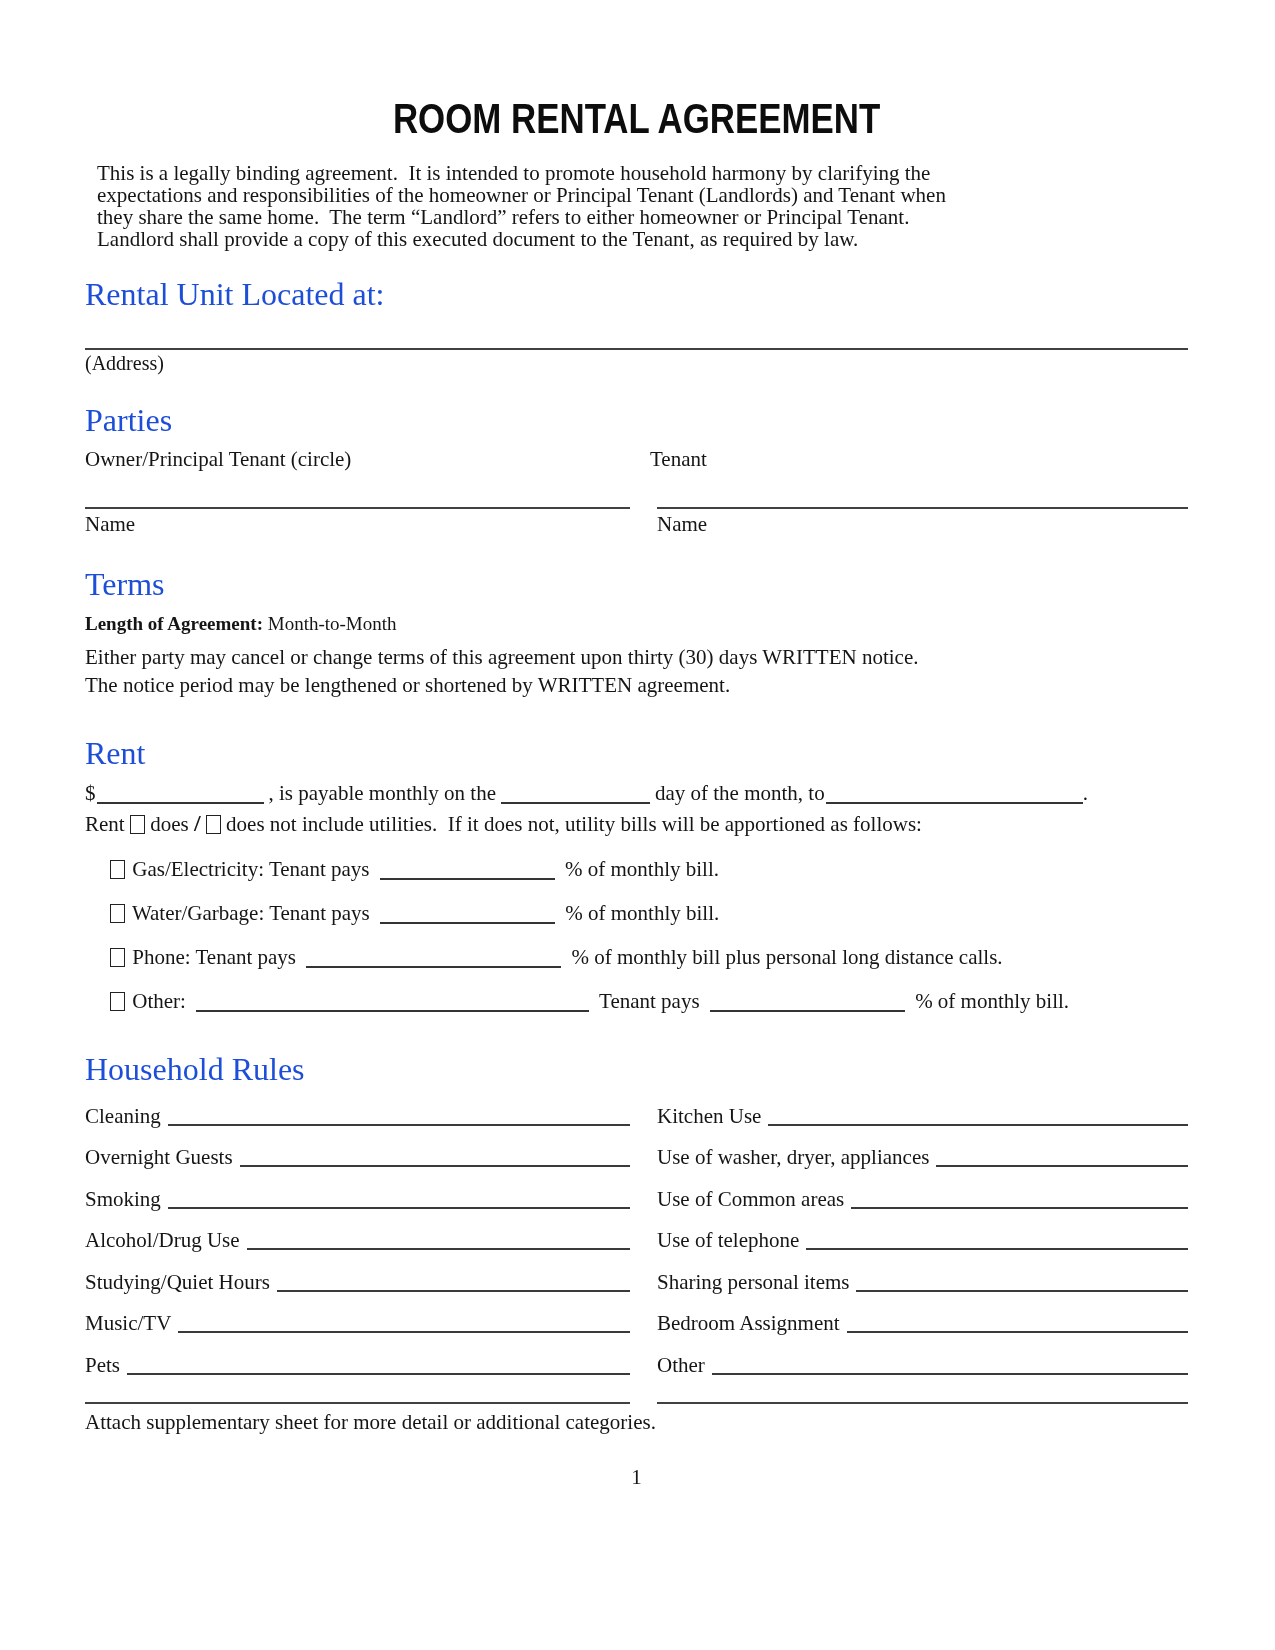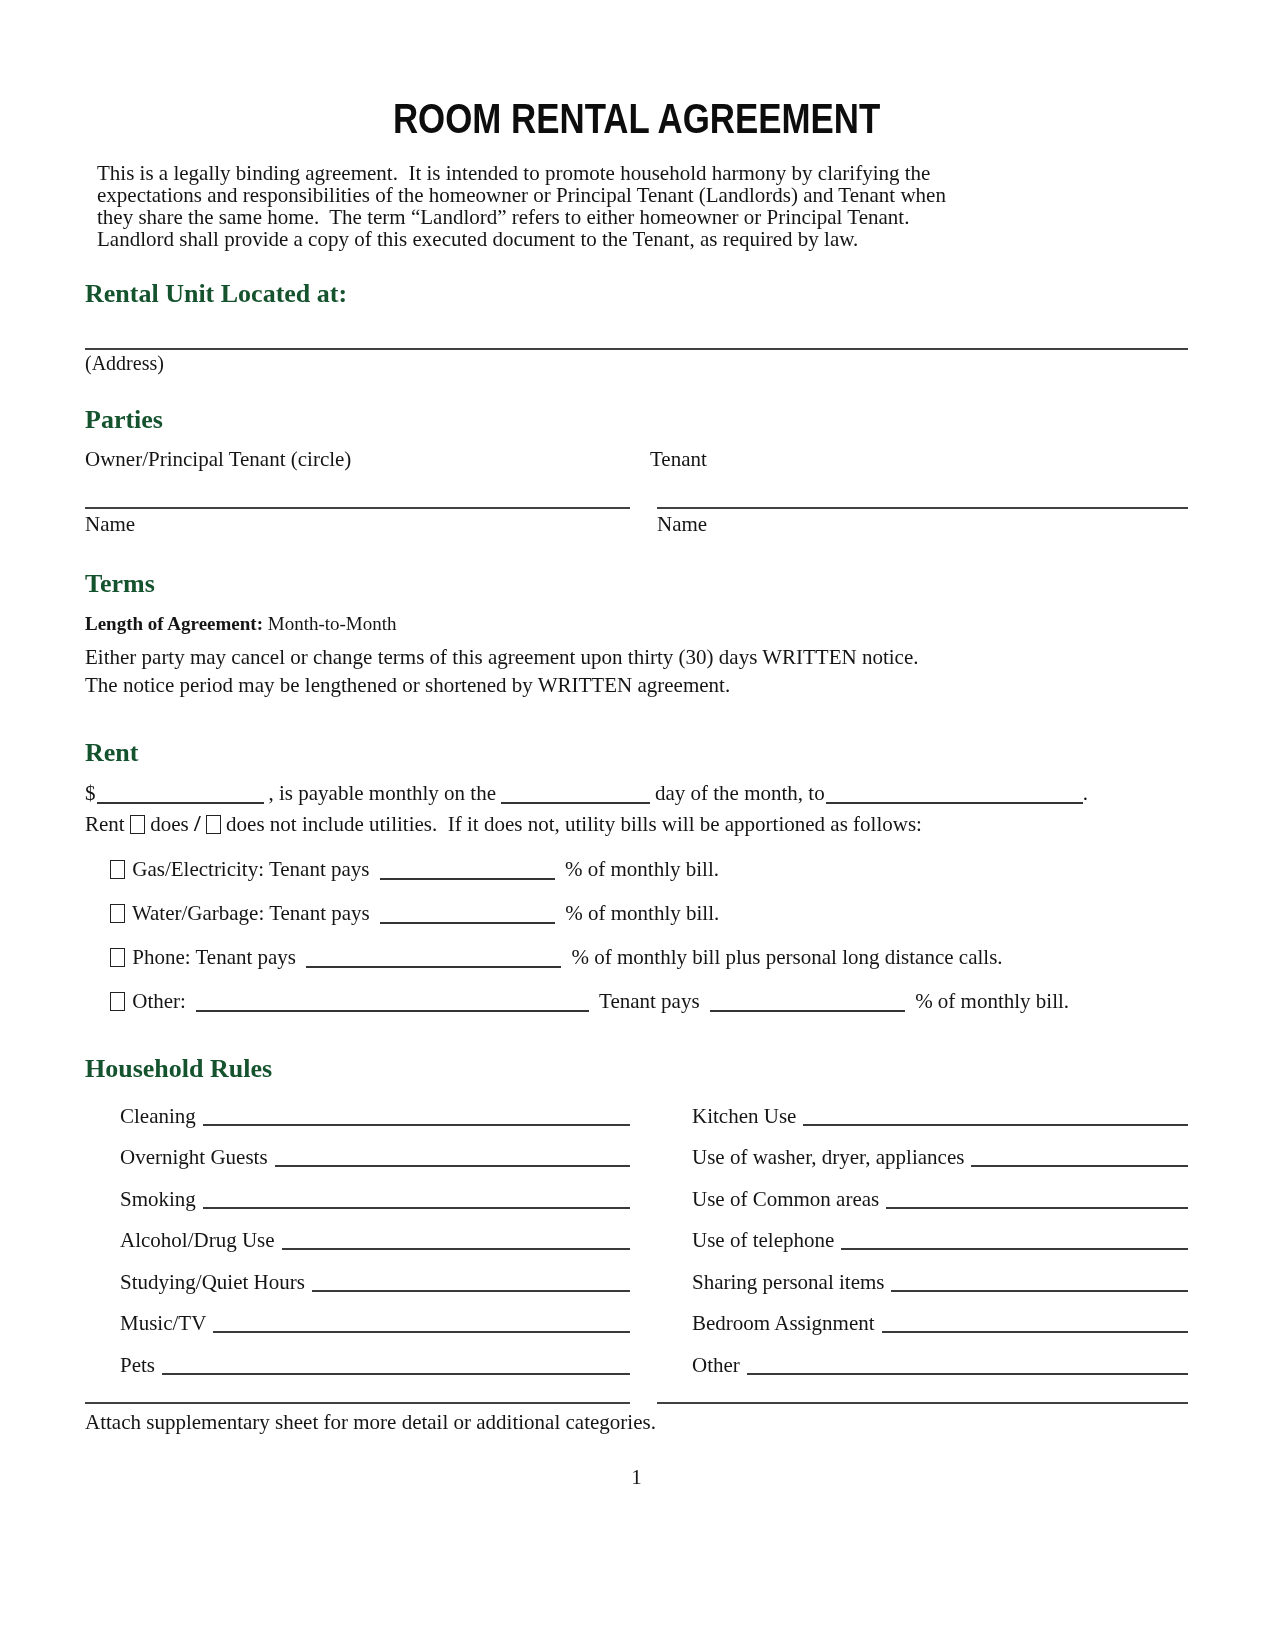--- a/index.html
+++ b/index.html
@@ -20,21 +20,21 @@
     font-family:"Liberation Sans", sans-serif;
     font-weight:700;
     font-size:42px;
     transform:scaleX(0.83);
     transform-origin:center;
     white-space:nowrap;
     letter-spacing:0;
     color:#0d0d0d;
   }
   .intro { margin:12px; white-space:pre-line; line-height:22px; }
-  h2 { font-size:26px; font-weight:700; margin:0; line-height:32px; color:#14532d; }
+  h2 { font-size:32px; font-weight:400; margin:0; line-height:32px; color:#1d4ed8; }
   .h-rental { margin-top:28px; }
   .wline { border-bottom:2.5px solid #414141; height:0; }
   .address-line { margin-top:38px; }
   .sublabel { font-size:20px; line-height:26px; }
   .h-parties { margin-top:28px; }
   .grid2 { display:grid; grid-template-columns:545px 1fr; column-gap:27px; }
   .party-labels { margin-top:10px; line-height:27px;gap:20px; }
   .name-lines { margin-top:34px; }
   .name-caps { line-height:27px; padding-top:2px; }
   .h-terms { margin-top:30px; }
@@ -60,21 +60,21 @@
     vertical-align:-3px;
     box-sizing:border-box;
     background:#fff;
   }
   .slash { font-weight:700; font-size:24px; }
   .cbrow { margin-top:17px; padding-left:25px; line-height:27px; }
   .cbrow .cb { margin-right:2px; }
   .h-household { margin-top:38px; }
   .rules { margin-top:2px; }
   .rule-row { display:flex; align-items:flex-end; height:41.5px; }
-  .rule-row .lbl { white-space:nowrap; line-height:25px;margin-left:35px; }
+  .rule-row .lbl { white-space:nowrap; line-height:25px; }
   .rule-row .fill { flex:1 1 auto; border-bottom:2px solid #3a3a3a; margin-left:7px; margin-bottom:3px; }
   .extra-lines { margin-top:24px; }
   .attach { margin-top:5px; line-height:27px; }
   .pagenum { margin-top:28px; text-align:center; line-height:27px; }
 </style>
 </head>
 <body>
 
 <div class="page">
 

